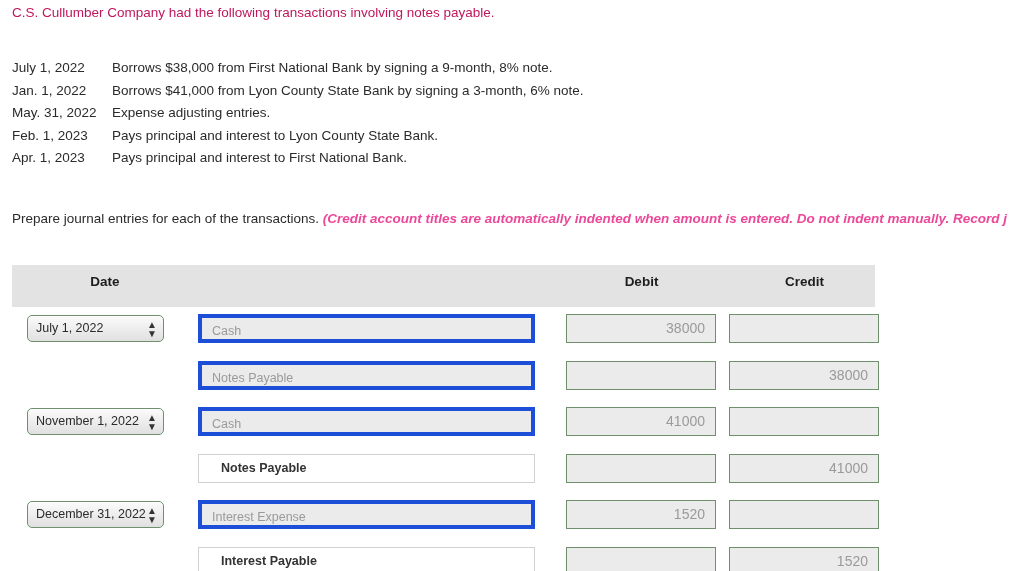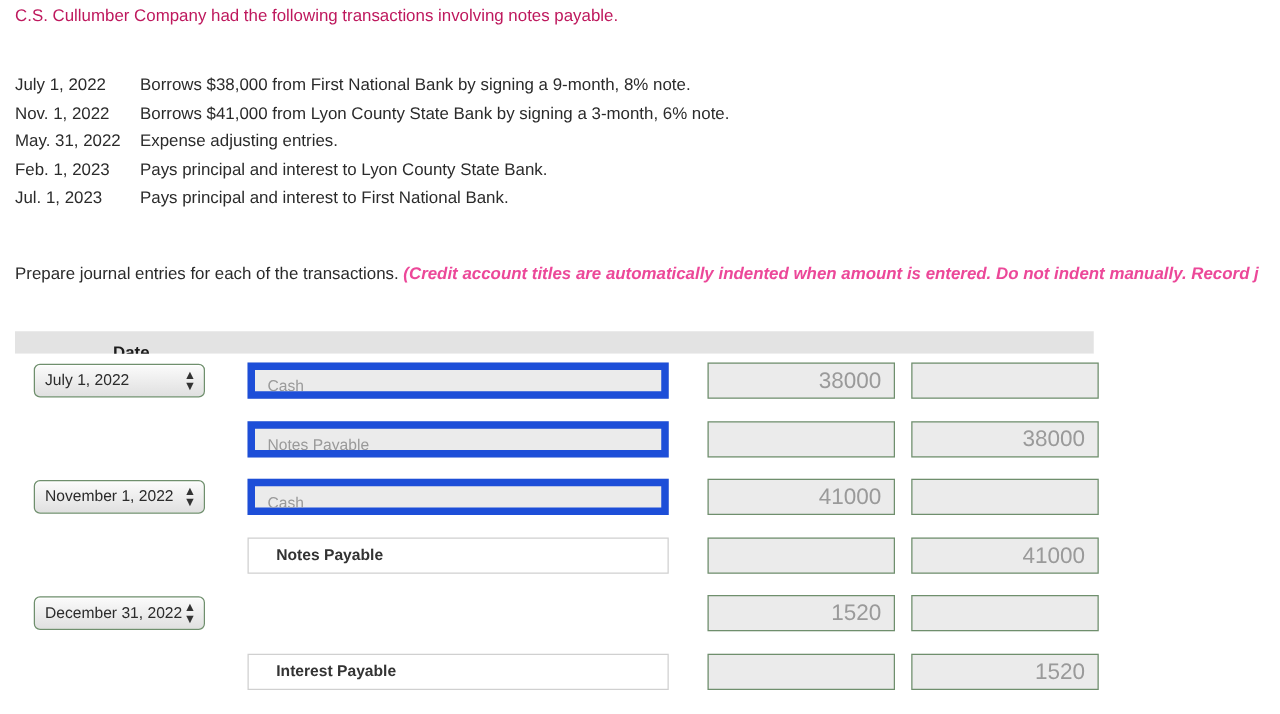--- a/index.html
+++ b/index.html
@@ -67,21 +67,21 @@
   }
 
   
   .journal {
     position: absolute;
     left: 12px;
     top: 265px;
     width: 863px;
   }
   .journal-head {
-    height: 18px;
+    height: 42px;
     background: #e3e3e3;
     position: relative;
   }
   .journal-head .th {
     position: absolute;
     top: 9px;
     font-size: 13.5px;
     font-weight: bold;
     color: #1d1d1d;
     text-align: center;
@@ -143,83 +143,85 @@
     height: 29px;
     box-sizing: border-box;
     font-size: 12.5px;
     line-height: 27px;
     padding: 0 10px;
     white-space: nowrap;
     overflow: hidden;
   }
   .account-field.placeholder {
     background: #ebebeb;
-    border: 6px solid #1d4ed8;
+    border: 4px solid #1d4ed8;
     color: #9a9a9a;
   }
   .account-field.filled {
     background: #ffffff;
     border: 1px solid #d0d0d0;
     color: #333333;
     padding-left: 22px;
     font-weight: bold;
   }
 
   
   .amount-field {
     position: absolute;
     top: 7px;
     width: 150px;
     height: 29px;
     box-sizing: border-box;
     background: #ebebeb;
     border: 1px solid #6f8f6d;
-    font-size: 18px;
+    font-size: 14px;
     line-height: 27px;
     color: #9a9a9a;
     text-align: right;
     padding: 0 10px;
     white-space: nowrap;
     overflow: hidden;
   }
   .amount-debit  { left: 554px; }
   .amount-credit { left: 717px; }
 </style>
 </head>
 <body>
 
 <div class="intro">C.S. Cullumber Company had the following transactions involving notes payable.</div>
 
 <div class="txn-list">
   <span class="txn-row">
     <span class="txn-date">July 1, 2022</span><span class="txn-desc">Borrows $38,000 from First National Bank by signing a 9-month, 8% note.</span>
   </span>
   <span class="txn-row">
-    <span class="txn-date">Nov. 1, 2022</span><span class="txn-desc">Borrows $41,000 from Lyon County State Bank by signing a 3-month, 6% note.</span>
+    <span class="txn-date">Jan. 1, 2022</span><span class="txn-desc">Borrows $41,000 from Lyon County State Bank by signing a 3-month, 6% note.</span>
   </span>
   <span class="txn-row">
     <span class="txn-date">May. 31, 2022</span><span class="txn-desc">Expense adjusting entries.</span>
   </span>
   <span class="txn-row">
     <span class="txn-date">Feb. 1, 2023</span><span class="txn-desc">Pays principal and interest to Lyon County State Bank.</span>
   </span>
   <span class="txn-row">
-    <span class="txn-date">Jul. 1, 2023</span><span class="txn-desc">Pays principal and interest to First National Bank.</span>
+    <span class="txn-date">Apr. 1, 2023</span><span class="txn-desc">Pays principal and interest to First National Bank.</span>
   </span>
 </div>
 
 <div class="instruction">
   <span>Prepare journal entries for each of the transactions.</span>
   <span class="note">(Credit account titles are automatically indented when amount is entered. Do not indent manually. Record j</span>
 </div>
 
 <div class="journal">
 
   <div class="journal-head">
     <div class="th th-date">Date</div>
+    <div class="th th-debit">Debit</div>
+    <div class="th th-credit">Credit</div>
   </div>
 
   <div class="journal-body">
 
     <div class="entry-row">
       <div class="date-select">
         <span>July 1, 2022</span>
         <span class="stepper">
           <span>▲</span>
           <span>▼</span>
@@ -256,20 +258,21 @@
     </div>
 
     <div class="entry-row">
       <div class="date-select">
         <span>December 31, 2022</span>
         <span class="stepper">
           <span>▲</span>
           <span>▼</span>
         </span>
       </div>
+      <div class="account-field placeholder">Interest Expense</div>
       <div class="amount-field amount-debit">1520</div>
       <div class="amount-field amount-credit"></div>
     </div>
 
     <div class="entry-row">
       <div class="account-field filled">Interest Payable</div>
       <div class="amount-field amount-debit"></div>
       <div class="amount-field amount-credit">1520</div>
     </div>
 

